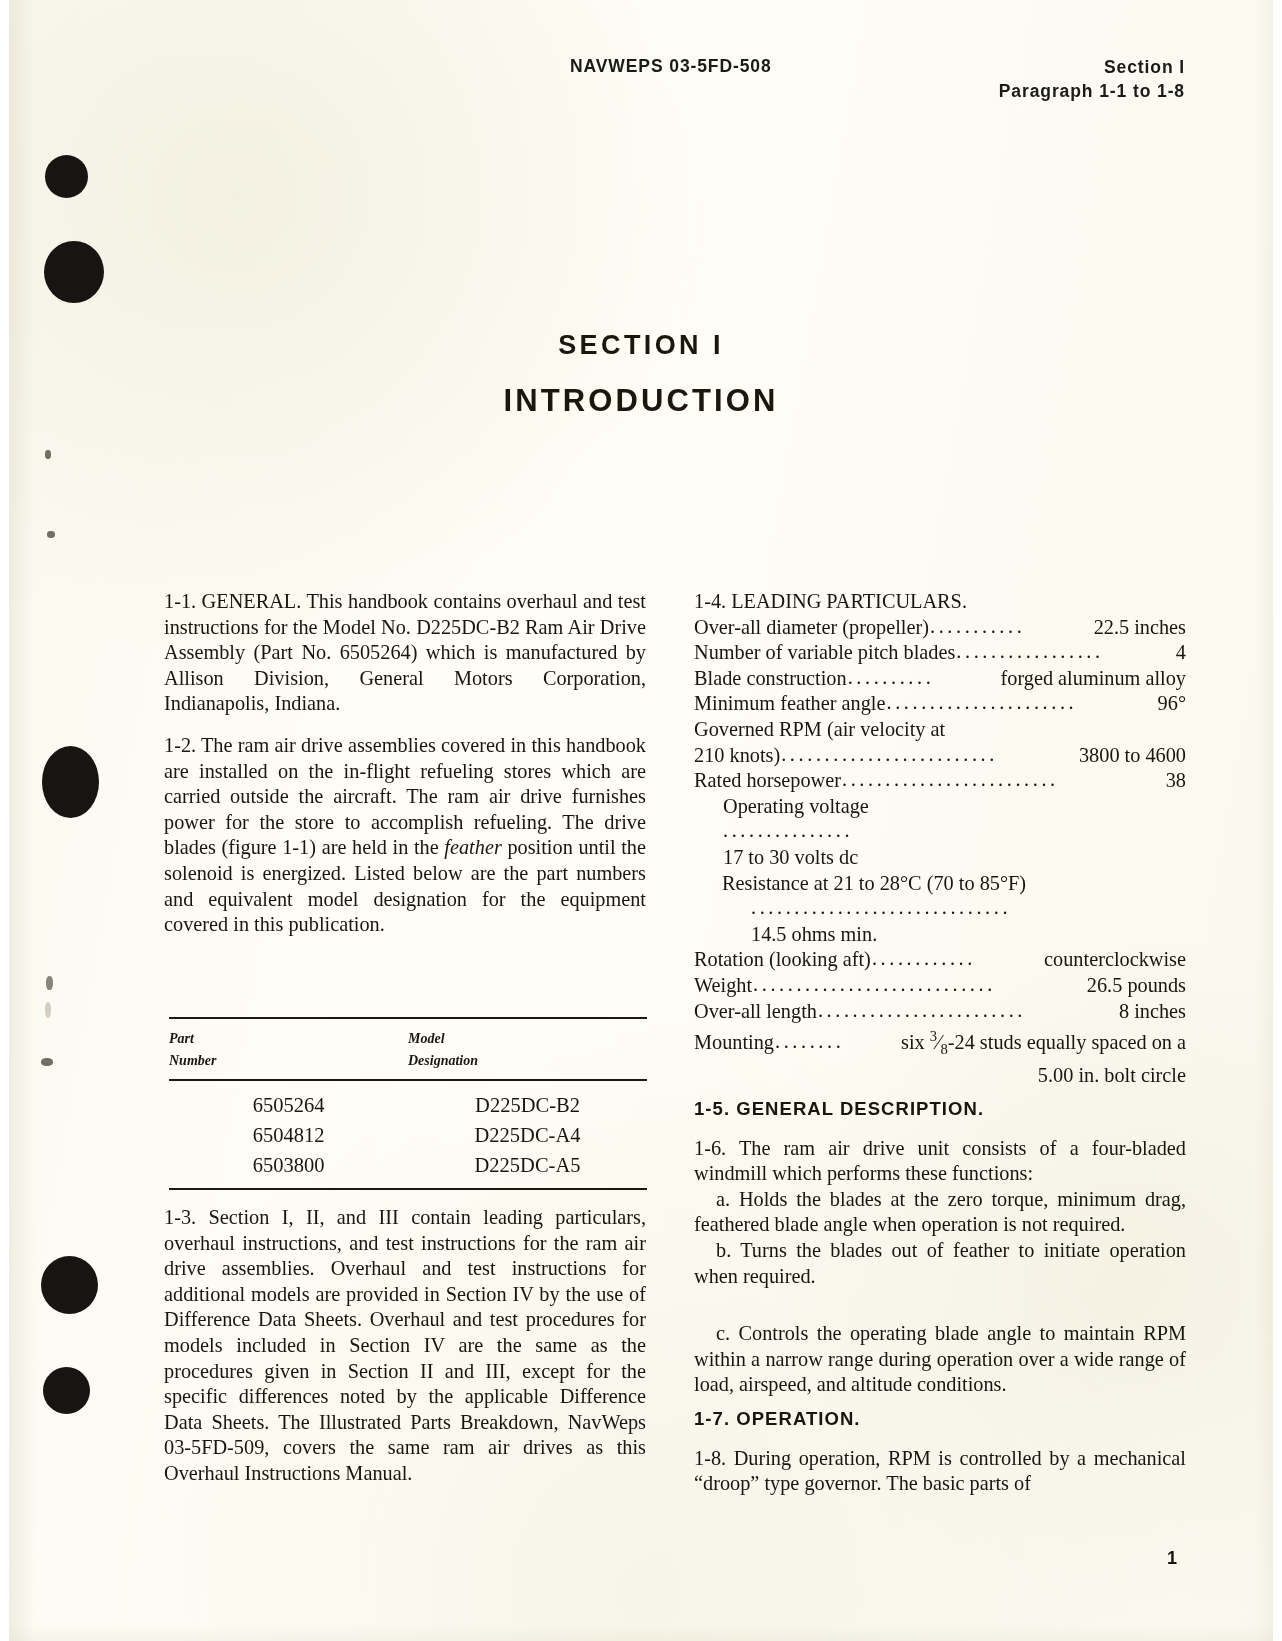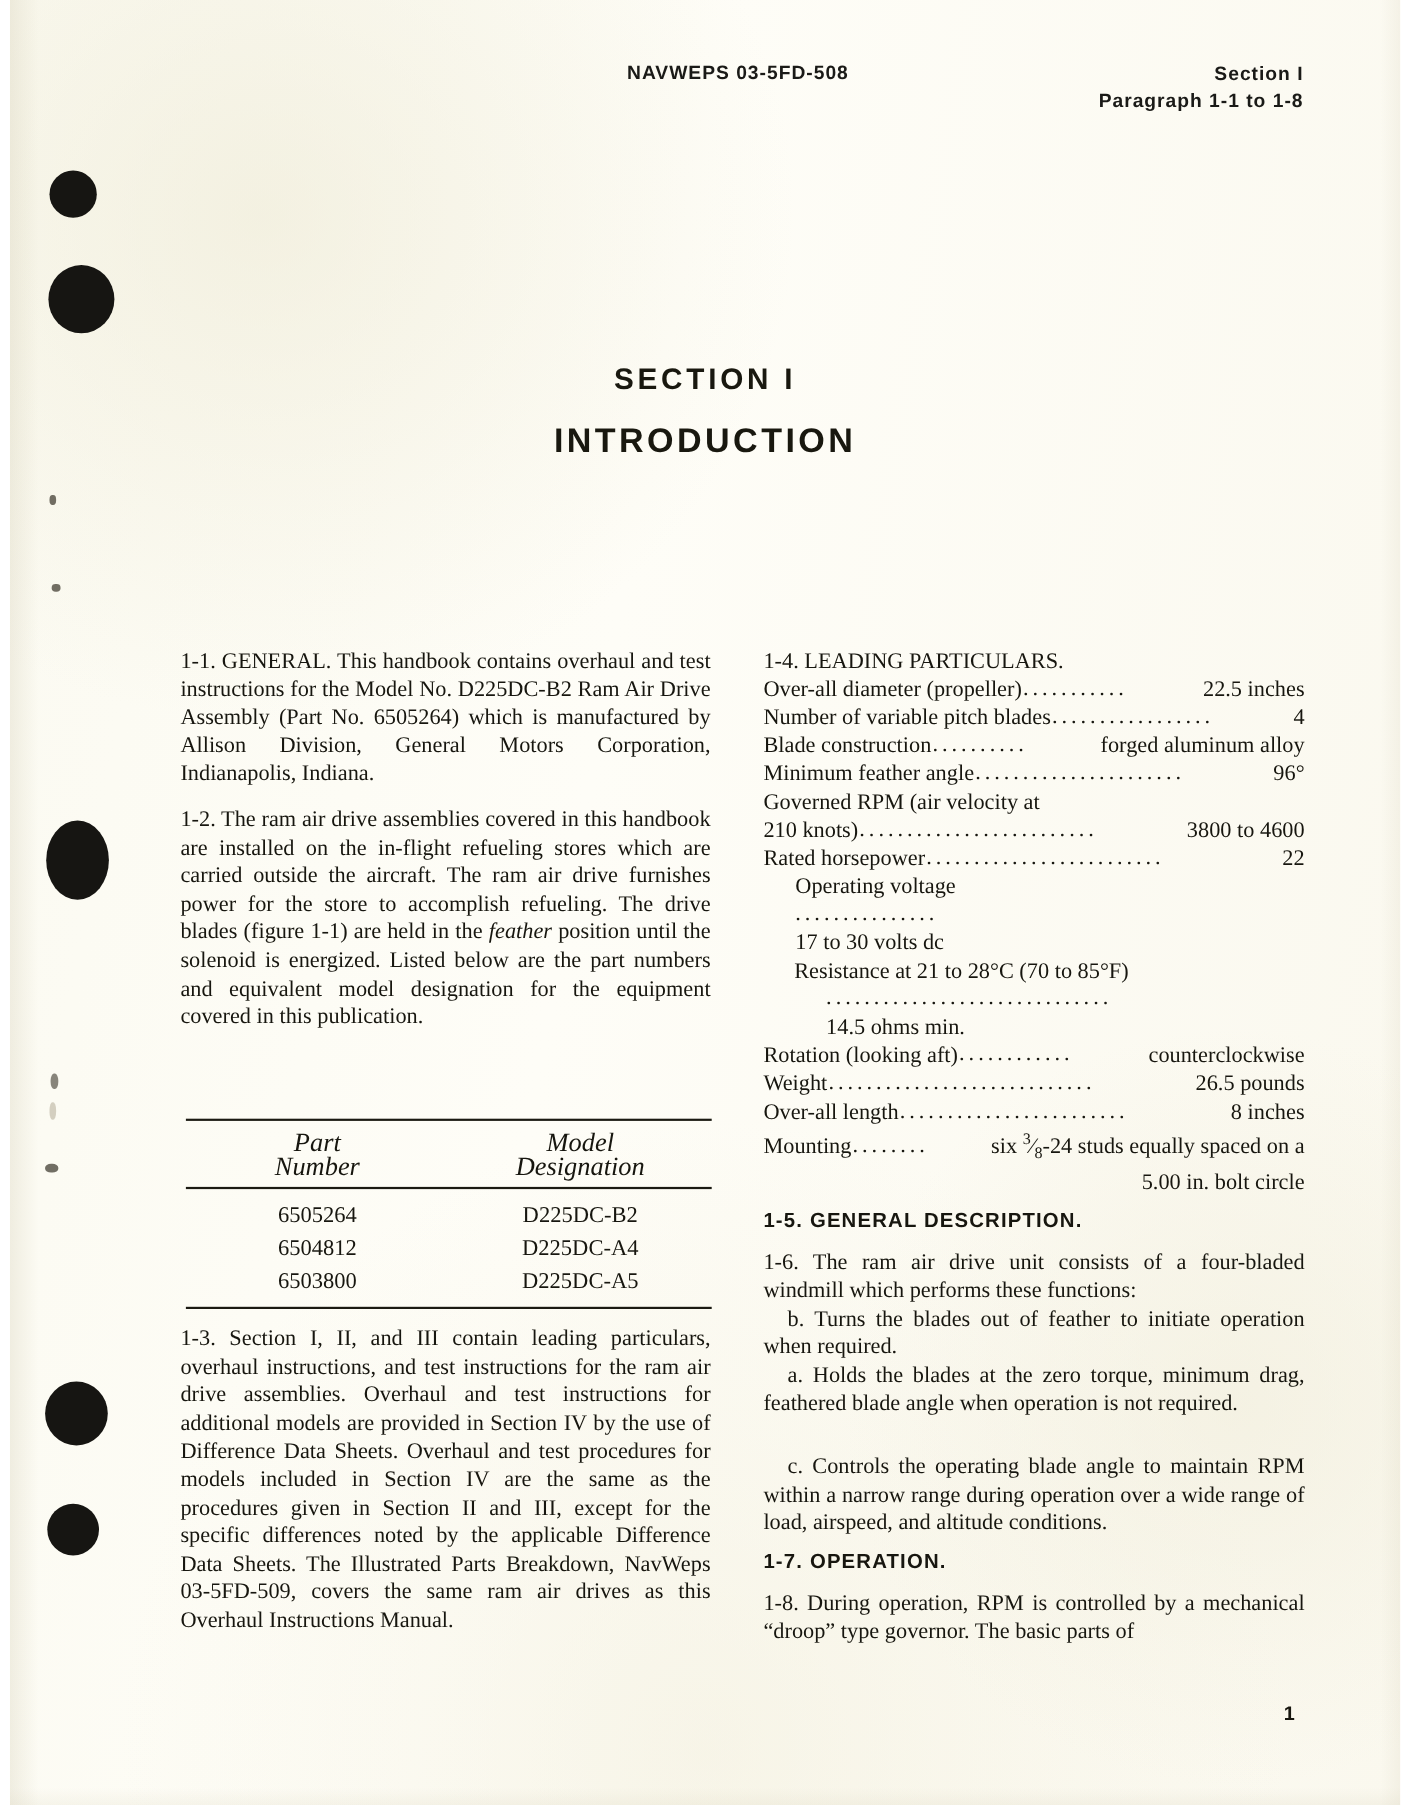--- a/index.html
+++ b/index.html
@@ -152,24 +152,23 @@
     border-top: 2.5px solid #1b1a12;
     margin: 0;
   }
   .pt-rule.thin { border-top-width: 2px; }
   .pt-head {
     display: flex;
     padding: 9px 0 7px 0;
   }
   .pt-head > div {
     flex: 1;
-    text-align: center;
     font-style: italic;
-    font-weight: normal;
-    font-size: 24px;
+    font-weight: bold;
+    font-size: 14px;
     line-height: 22px;
     color: #17160f;
   }
   .pt-body { padding: 9px 0 8px 0; }
   .pt-row {
     display: flex;
     line-height: 30px;
   }
   .pt-row > div {
     flex: 1;
@@ -321,21 +320,21 @@
 
       <div class="lp-line">
         <span class="lab">210 knots) </span>
         <span class="dots">.........................</span>
         <span class="val">3800 to 4600</span>
       </div>
 
       <div class="lp-line">
         <span class="lab">Rated horsepower </span>
         <span class="dots">.........................</span>
-        <span class="val">22</span>
+        <span class="val">38</span>
       </div>
 
 
       <div class="lp-line indent">
         <span class="lab">Operating voltage </span>
         <span class="dots">...............</span>
         <span class="val">17 to 30 volts dc</span>
       </div>
 
       <div class="lp-line plain indent" style="padding-left:28px;">Resistance at 21 to 28°C (70 to 85°F)</div>
@@ -369,22 +368,22 @@
         <span class="dots">........</span>
         <span class="val"><span>six </span><sup class="frac">3</sup>⁄<sub class="frac">8</sub><span>-24 studs equally spaced on a</span></span>
       </div>
 
       <div class="lp-cont">5.00 in. bolt circle</div>
     </div>
 
     <div class="head-bold spaced-top">1-5. GENERAL DESCRIPTION.</div>
 
     <p class="body" style="margin-bottom:0;">1-6. The ram air drive unit consists of a four-bladed windmill which performs these functions:</p>
+    <p class="body sub" style="margin-bottom:0;">a. Holds the blades at the zero torque, minimum drag, feathered blade angle when operation is not required.</p>
     <p class="body sub" style="margin-bottom:0;">b. Turns the blades out of feather to initiate operation when required.</p>
-    <p class="body sub" style="margin-bottom:0;">a. Holds the blades at the zero torque, minimum drag, feathered blade angle when operation is not required.</p>
     <p class="body sub" style="margin-bottom:0;margin-top:32px;">c. Controls the operating blade angle to maintain RPM within a narrow range during operation over a wide range of load, airspeed, and altitude conditions.</p>
 
     <div class="head-bold spaced-top">1-7. OPERATION.</div>
 
     <p class="body">1-8. During operation, RPM is controlled by a mechanical “droop” type governor. The basic parts of</p>
   </div>
 
   <div class="folio">1</div>
 </div>
 

